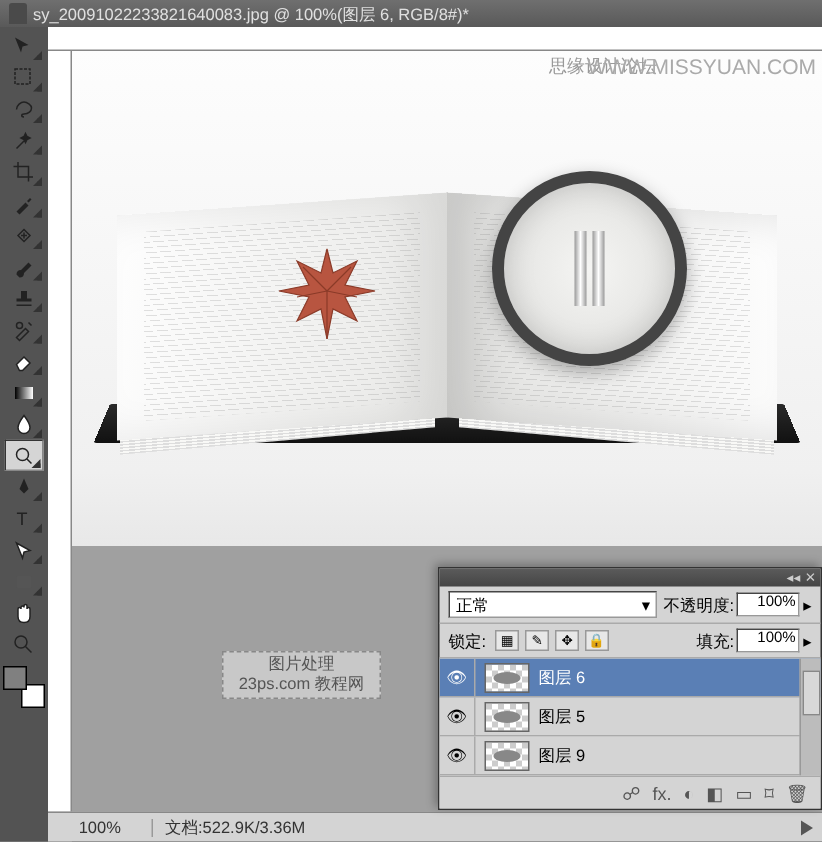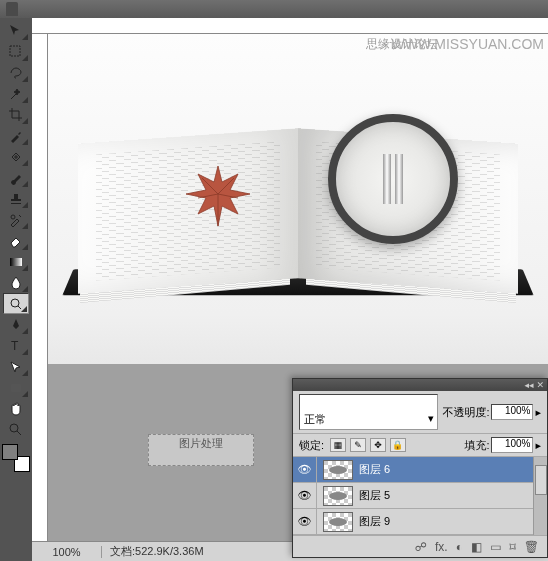--- a/index.html
+++ b/index.html
@@ -51,21 +51,21 @@
 
 .layers-panel { position: absolute; right: 0; top: 378px; width: 256px; background: #d4d4d4; border: 1px solid #333; font-size: 11px; box-shadow: -2px -2px 6px rgba(0,0,0,.3); }
 .panel-header { height: 12px; background: linear-gradient(#5b5b5b,#454545); display: flex; justify-content: flex-end; align-items: center; padding: 0 3px; gap: 3px; }
 .panel-header span { color: #ccc; font-size: 9px; cursor: pointer; }
 .panel-tabs { height: 22px; background: #6b6b6b; display: flex; align-items: flex-end; padding-left: 4px; }
 .ptab { padding: 3px 10px; color: #ddd; cursor: pointer; font-size: 11px; }
 .ptab.active { background: #d4d4d4; color: #000; border-radius: 3px 3px 0 0; }
 .panel-menu { margin-left: auto; margin-right: 4px; color: #ccc; font-size: 13px; cursor: pointer; }
 
 .panel-row { display: flex; align-items: center; padding: 3px 6px; gap: 4px; }
-.blend-select { flex: 1; height: 18px; background: #fff; border: 1px inset #999; padding: 17px 4px; display: flex; justify-content: space-between; }
+.blend-select { flex: 1; height: 18px; background: #fff; border: 1px inset #999; padding: 0 4px; display: flex; align-items: center; justify-content: space-between; }
 .opacity-group { display: flex; align-items: center; gap: 2px; }
 .pct-input { width: 42px; height: 16px; background: #fff; border: 1px inset #999; text-align: right; padding-right: 2px; font-size: 10px; }
 .lock-row { border-top: 1px solid #aaa; border-bottom: 1px solid #aaa; justify-content: space-between; }
 .lock-icons { display: flex; gap: 4px; margin-left: 2px; }
 .lock-icons span { width: 16px; height: 14px; background: #e8e8e8; border: 1px solid #999; display: flex; align-items: center; justify-content: center; font-size: 9px; }
 
 .layer-list { max-height: 92px; overflow: hidden; position: relative; background: #cacaca; }
 .layer-row { display: flex; align-items: center; height: 26px; border-bottom: 1px solid #aaa; background: #d4d4d4; }
 .layer-row.selected { background: #5a7fb5; color: #fff; }
 .layer-row.selected .layer-name { color: #fff; }
@@ -77,20 +77,21 @@
 .scroll-thumb { position: absolute; top: 8px; width: 12px; left: 1px; height: 30px; background: #d8d8d8; border: 1px solid #888; }
 
 .panel-footer { height: 22px; background: #d4d4d4; border-top: 1px solid #aaa; display: flex; align-items: center; justify-content: flex-end; gap: 8px; padding: 0 8px; }
 .panel-footer span { font-size: 12px; color: #555; cursor: pointer; }
 </style>
 </head>
 <body>
 
 <div class="title-bar">
   <div class="tab-edge"></div>
+  <span>sy_20091022233821640083.jpg @ 100%(图层 6, RGB/8#)*</span>
 </div>
 
 <div class="main-area">
   <div class="toolbox">
     <div class="tool sub">
         <svg viewBox="0 0 16 16">
           <path d="M2 2l4 10 1-4 4-1z" fill="#222"></path>
         </svg>
       </div>
     <div class="tool sub">
@@ -231,20 +232,21 @@
           </svg>
           <div class="magnifier">
             <div class="mag-content">
                 <div class="mag-bar"></div>
                 <div class="mag-bar"></div>
               </div>
           </div>
         </div>
         <div class="wm-box">
           <div>图片处理</div>
+          <div>23ps.com 教程网</div>
         </div>
       </div>
     </div>
   </div>
 </div>
 
 <div class="status-bar">
   <div class="zoom">100%</div>
   <div class="docsize">
     <span>文档:</span><span>522.9K/3.36M</span>

